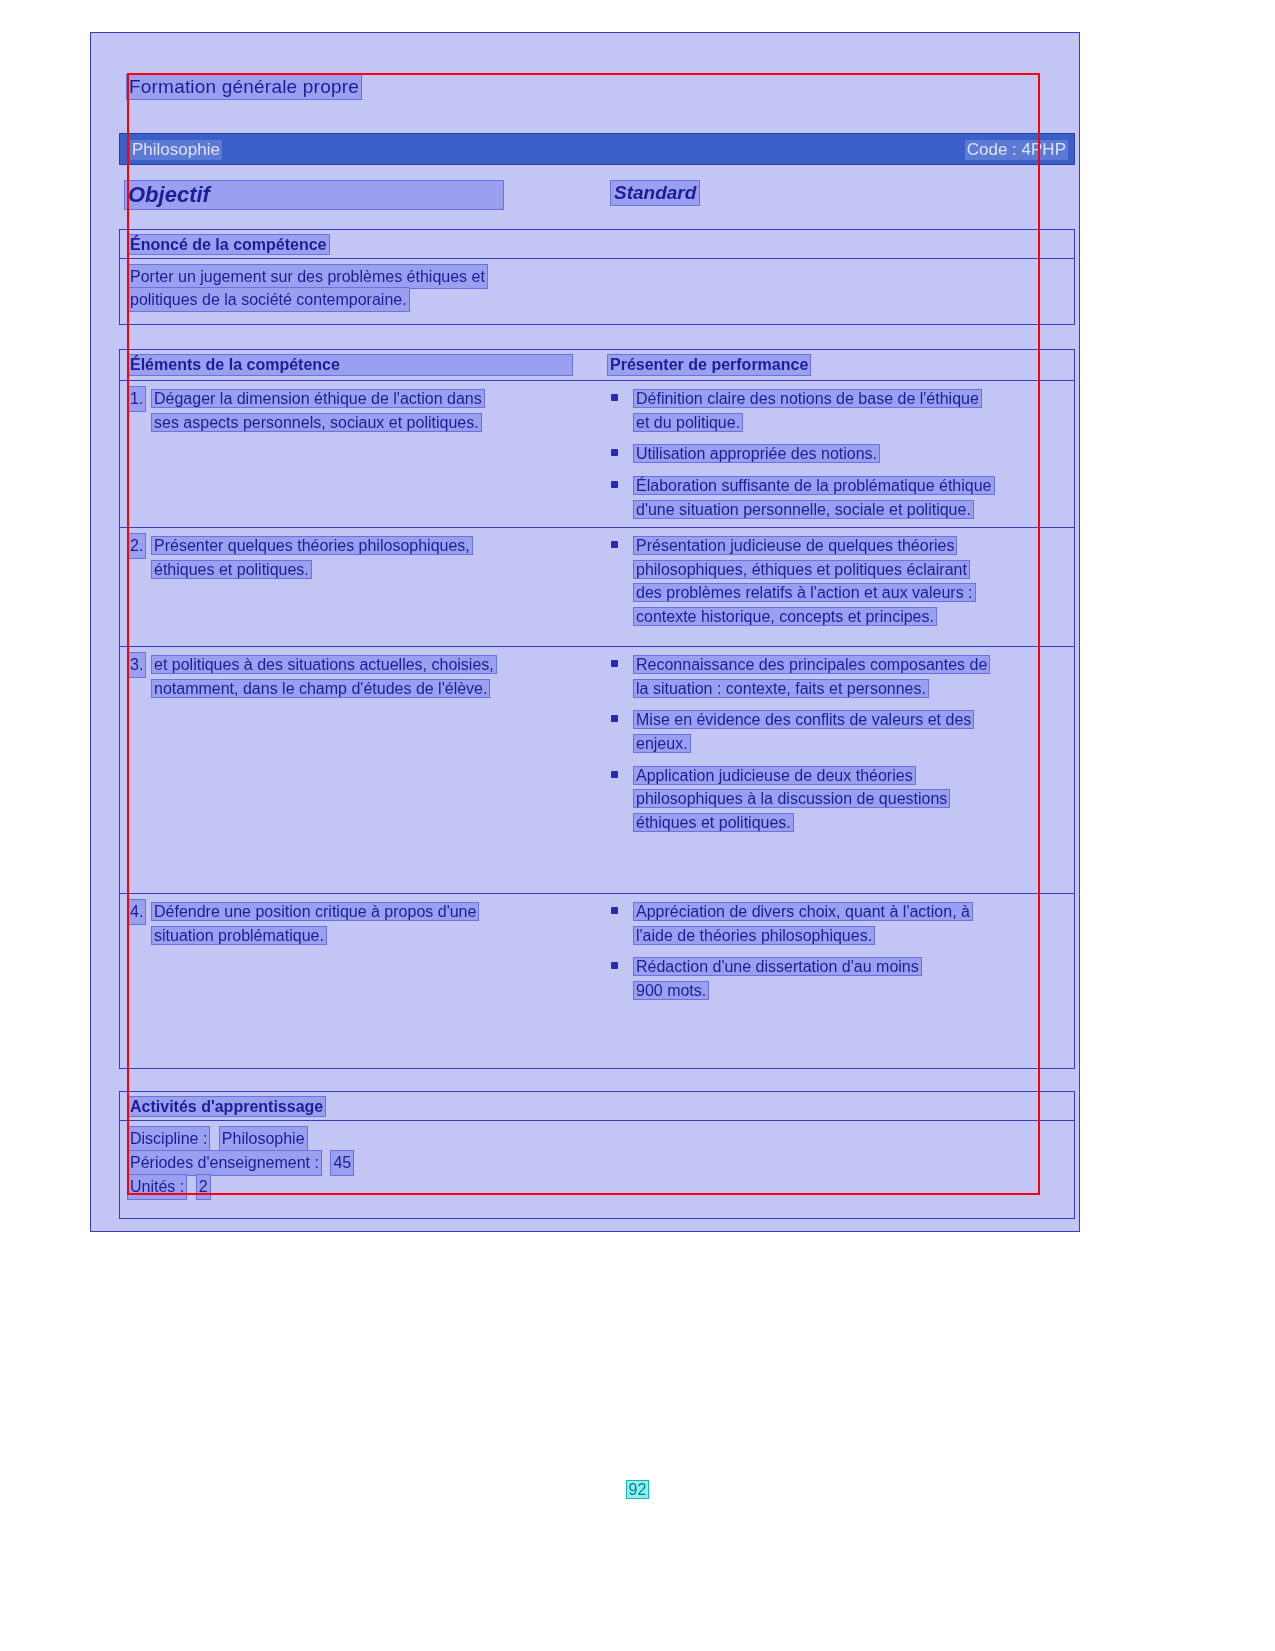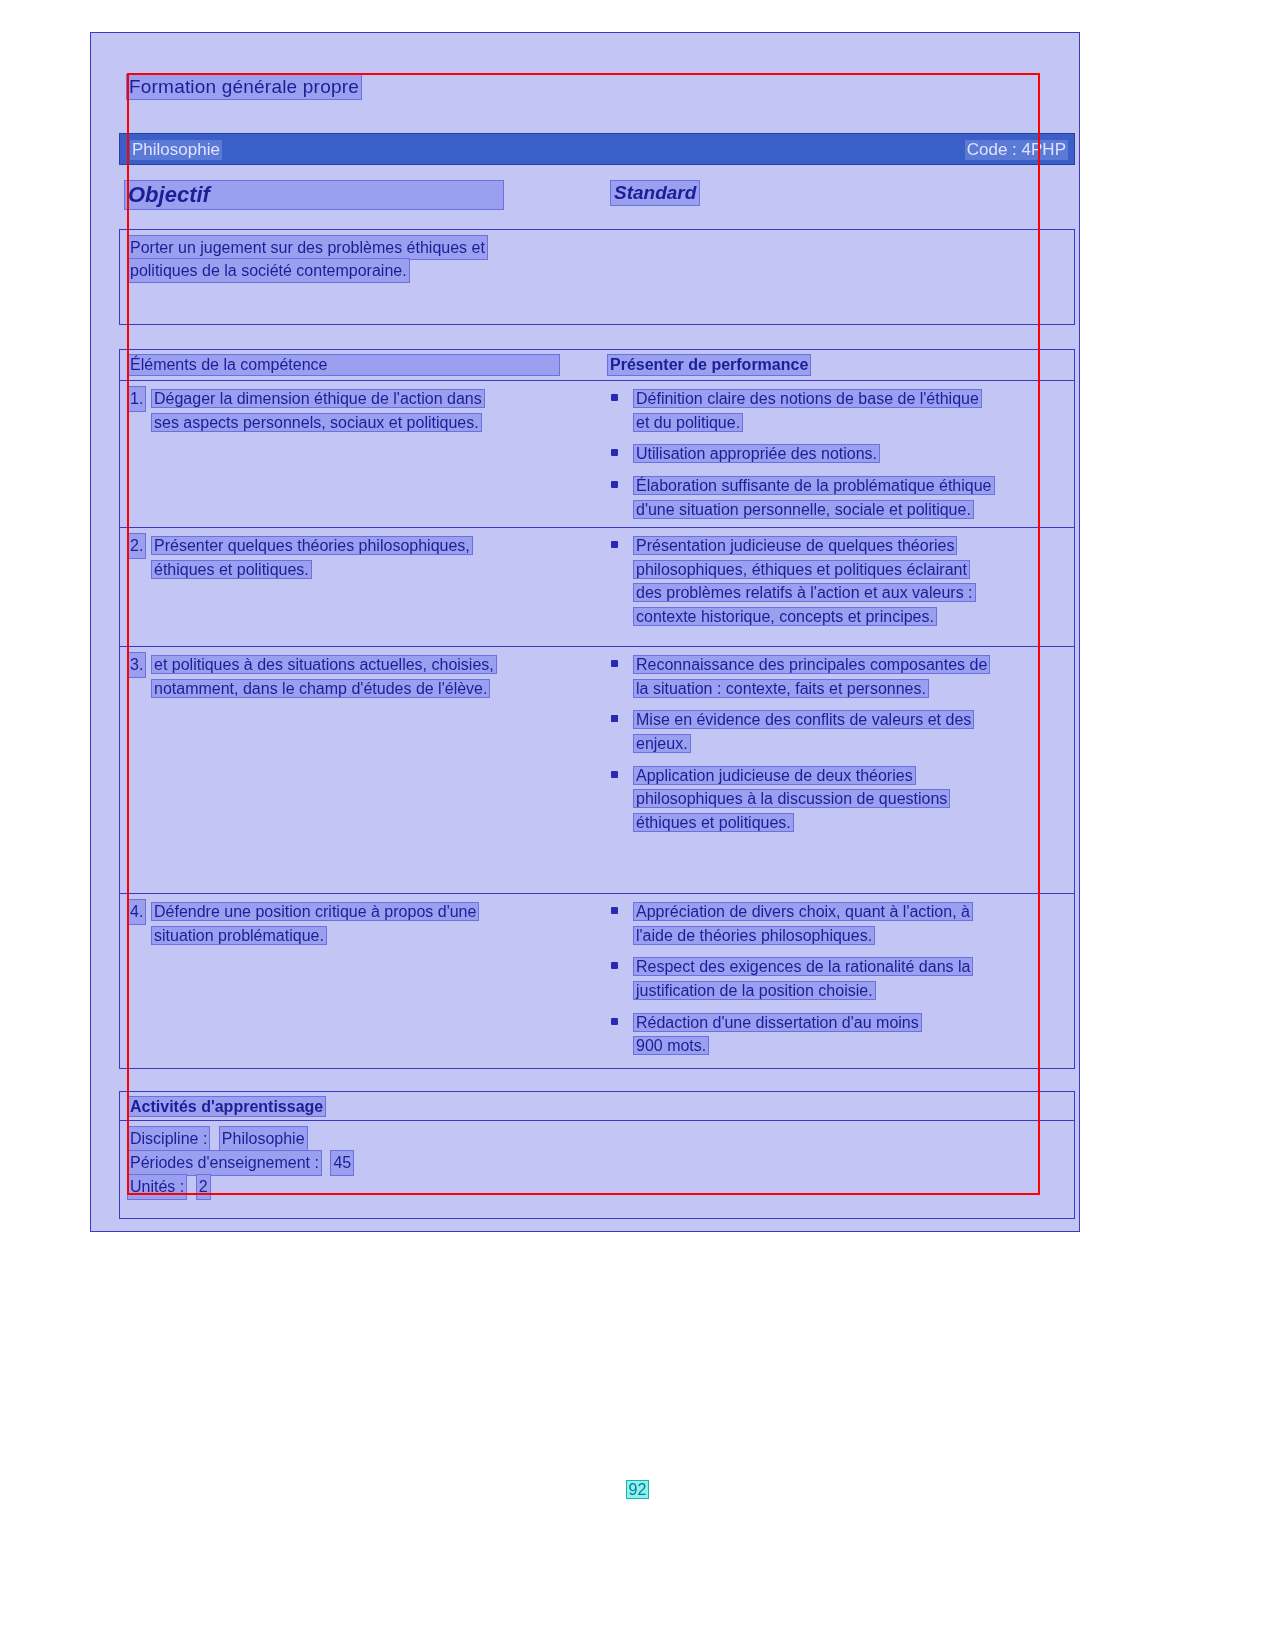--- a/index.html
+++ b/index.html
@@ -151,21 +151,21 @@
   
   #box-elements { top: 316px; height: 720px; }
   .eh {
     position: relative;
     height: 30px;
     border-bottom: 1px solid #3b3bbf;
   }
   .eh .c1 {
     position: absolute;
     left: 8px; top: 5px;
-    font-size: 16px; font-weight: normal;
+    font-size: 16px; font-weight: bold;
     padding: 1px 2px;
   }
   .eh .c1 .tail { display: inline-block; width: 230px; }
   .eh .c2 {
     position: absolute;
     left: 488px; top: 5px;
     font-size: 16px; font-weight: bold;
     padding: 1px 2px;
   }
 
@@ -263,20 +263,21 @@
         <span>4PHP</span>
       </div>
     </div>
 
     <div class="objstd">
       <div class="obj hl"><span>Objectif</span><span class="tail"></span></div>
       <div class="std hl">Standard</div>
     </div>
 
     <div class="box" id="box-competence">
+      <div class="box-head"><span class="hl">Énoncé de la compétence</span></div>
       <div class="box-body">
         <div class="line"><span class="hl">Porter un jugement sur des problèmes éthiques et</span></div>
         <div class="line"><span class="hl">politiques de la société contemporaine.</span></div>
       </div>
     </div>
 
     <div class="box" id="box-elements">
       <div class="eh">
         <div class="c1 hl"><span>Éléments de la compétence</span><span class="tail"></span></div>
         <div class="c2 hl">Présenter de performance</div>
@@ -352,23 +353,20 @@
             <span class="n hl">4.</span>
             <span class="t"><span class="hl">Défendre une position critique à propos d'une</span></span>
             <span class="t"><span class="hl">situation problématique.</span></span>
           </div>
         </div>
         <div class="col-right">
           <div class="bullet"><i class="dot"></i>
             <span class="t"><span class="hl">Appréciation de divers choix, quant à l'action, à</span><br><span class="hl">l'aide de théories philosophiques.</span></span>
           </div>
           <div class="bullet"><i class="dot"></i>
-            <span class="t"><span class="hl">Respect des exigences de la rationalité dans la</span><br><span class="hl">justification de la position choisie.</span></span>
-          </div>
-          <div class="bullet"><i class="dot"></i>
             <span class="t"><span class="hl">Rédaction d'une dissertation d'au moins</span><br><span class="hl">900 mots.</span></span>
           </div>
         </div>
       </div>
     </div>
 
     <div class="box" id="box-activites">
       <div class="box-head"><span class="hl">Activités d'apprentissage</span></div>
       <div class="box-body">
         <div class="kv">

